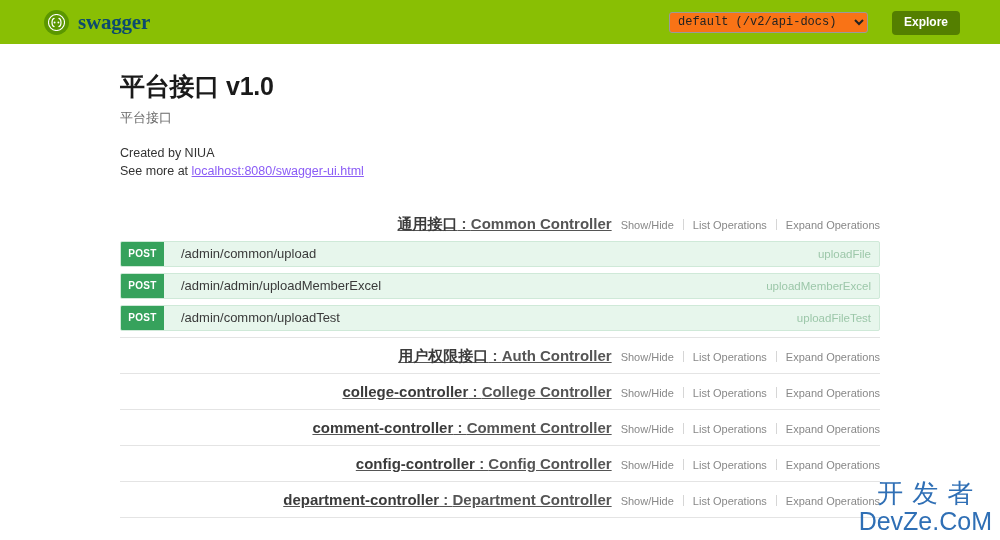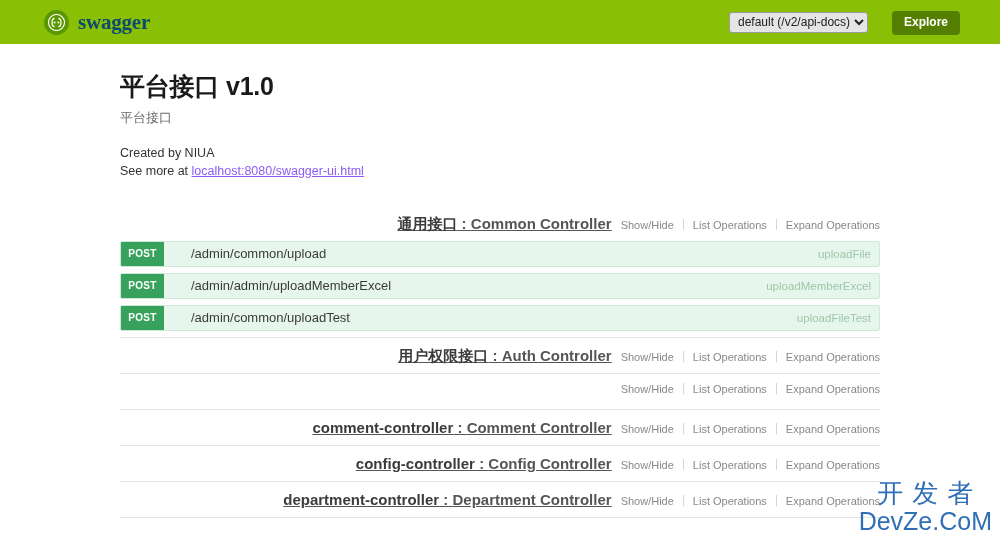--- a/index.html
+++ b/index.html
@@ -69,28 +69,28 @@
   .topbar-right {
     position: absolute;
     right: 0;
     top: 0;
     height: 44px;
     display: flex;
     align-items: center;
     gap: 0;
   }
   .api-select {
-    font-family: Liberation Sans, sans-serif;
+    font-family: Liberation Mono, monospace;
     font-size: 12px;
     color: #222;
-    background: #e5e5e5;
+    background: #f97316;
     border: 1px solid #9a9a9a;
     border-radius: 3px;
     height: 21px;
-    padding: 1px 0 2px 4px;
+    padding: 1px 14px 2px 4px;
     box-sizing: border-box;
     outline: none;
     margin-right: 92px;
     min-width: 118px;
   }
   .explore-btn {
     position: absolute;
     right: 0;
     top: 11px;
     background: #547f00;
@@ -218,21 +218,21 @@
     flex: 0 0 43px;
     display: flex;
     align-items: center;
     justify-content: center;
     text-transform: uppercase;
   }
   .op-path {
     flex: 1 1 auto;
     display: flex;
     align-items: center;
-    padding-left: 27px;
+    padding-left: 17px;
     font-size: 13px;
     color: #3a3a3a;
     font-family: "Liberation Sans", sans-serif;
   }
   .op-summary {
     display: flex;
     align-items: center;
     padding-right: 8px;
     font-size: 11.5px;
     color: #9cc7a9;
@@ -342,20 +342,21 @@
               <a href="#">Show/Hide</a>
               <span class="divider"></span>
               <a href="#">List Operations</a>
               <span class="divider"></span>
               <a href="#">Expand Operations</a>
             </div>
           </div>
         </div>
         <div class="resource">
           <div class="resource-head">
+            <a class="resource-title" href="#"><span class="cn">college-controller</span><span class="sep"> : </span><span>College Controller</span></a>
             <div class="resource-options">
               <a href="#">Show/Hide</a>
               <span class="divider"></span>
               <a href="#">List Operations</a>
               <span class="divider"></span>
               <a href="#">Expand Operations</a>
             </div>
           </div>
         </div>
         <div class="resource">

